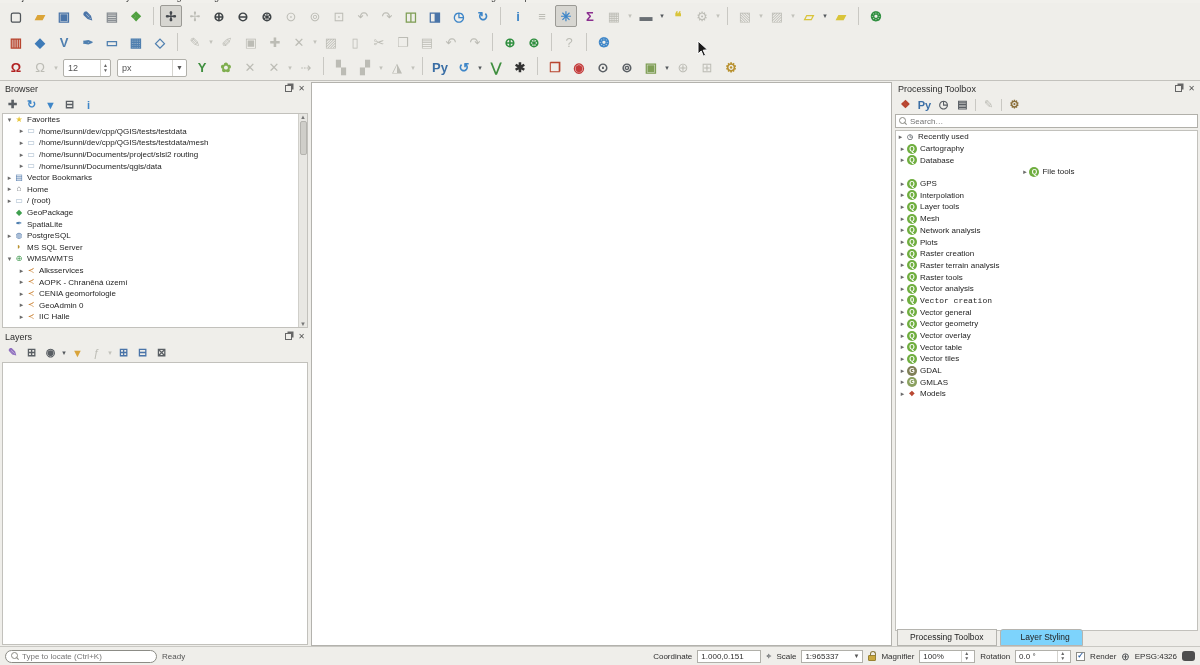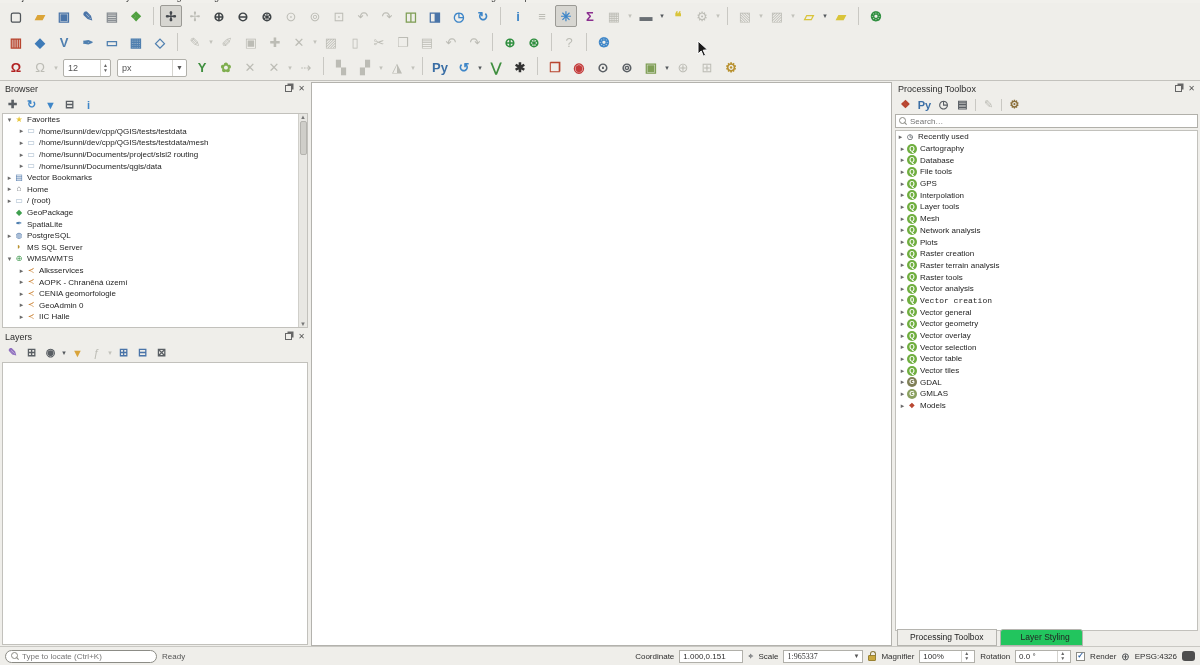--- a/index.html
+++ b/index.html
@@ -52,21 +52,21 @@
   .vscroll .arrow-down { margin-top:auto; }
   
   .searchwrap { height:14px; border:1px solid #b1b0aa; background:#fff; display:flex; align-items:center; padding:0 3px; margin:1px 2px; }
   .searchwrap input { border:none; outline:none; flex:1; font-size:8px; font-family:"Liberation Sans",sans-serif; color:#333; background:transparent; }
   .mag { width:8px; height:8px; position:relative; margin-right:3px; flex:0 0 auto; }
   .mag::before { content:""; position:absolute; width:5px; height:5px; border:1px solid #8b8b85; border-radius:50%; left:0; top:0; }
   .mag::after { content:""; position:absolute; width:3px; height:1.2px; background:#8b8b85; transform:rotate(45deg); left:4.5px; top:6px; }
   
   .tabbar { position:absolute; display:flex; gap:3px; font-size:8.5px; align-items:flex-end; }
   .tab { padding:2px 12px 3px 12px; border:1px solid #b5b4af; background:#efeeea; color:#222; }
-  .tab.inactive { background:#22c55e; border-radius:3px 3px 0 0;padding-left:20px; }
+  .tab.inactive { background:#7dd3fc; border-radius:3px 3px 0 0;padding-left:20px; }
   
   .statusbar { position:absolute; left:0; right:0; bottom:0; height:19px; background:#efeeea; border-top:1px solid #c9c8c3;
                display:flex; align-items:center; gap:5px; padding:0 5px; font-size:8px; color:#2e2e2e; }
   .locator { width:152px; height:13px; border:1px solid #8c8c86; border-radius:7px; background:#fff; display:flex; align-items:center; padding:0 5px; }
   .locator input { border:none; outline:none; width:100%; font-size:8px; color:#555; background:transparent; font-family:"Liberation Sans",sans-serif;}
   .sfield { height:13px; background:#fff; border:1px solid #b1b0aa; display:flex; align-items:center; padding:0 3px; gap:2px; }
   .slabel { color:#2e2e2e; }
   .cbox { width:9px; height:9px; border:1px solid #8c8c86; background:#fff; display:flex; align-items:center; justify-content:center;
           font-size:8px; line-height:8px; color:#2d5fa0; font-weight:bold; }
   .lockicon { width:8px; height:6px; background:#c9a83f; border:1px solid #9a8232; border-radius:1px; position:relative; margin-top:4px; }
@@ -428,21 +428,21 @@
           <span class="tico" style="color: rgb(255, 255, 255); background: rgb(111, 174, 63);">Q</span>
           <span>Cartography</span>
         </div>
 
         <div class="trow" style="padding-left:2px;">
           <span class="texp">▸</span>
           <span class="tico" style="color: rgb(255, 255, 255); background: rgb(111, 174, 63);">Q</span>
           <span>Database</span>
         </div>
 
-        <div class="trow" style="padding-left:2px;">
+        <div class="trow" style="padding-left:2px;justify-content:center;">
           <span class="texp">▸</span>
           <span class="tico" style="color: rgb(255, 255, 255); background: rgb(111, 174, 63);">Q</span>
           <span>File tools</span>
         </div>
 
         <div class="trow" style="padding-left:2px;">
           <span class="texp">▸</span>
           <span class="tico" style="color: rgb(255, 255, 255); background: rgb(111, 174, 63);">Q</span>
           <span>GPS</span>
         </div>
@@ -519,25 +519,20 @@
           <span class="tico" style="color: rgb(255, 255, 255); background: rgb(111, 174, 63);">Q</span>
           <span>Vector geometry</span>
         </div>
 
         <div class="trow" style="padding-left:2px;">
           <span class="texp">▸</span>
           <span class="tico" style="color: rgb(255, 255, 255); background: rgb(111, 174, 63);">Q</span>
           <span>Vector overlay</span>
         </div>
 
-        <div class="trow" style="padding-left:2px;">
-          <span class="texp">▸</span>
-          <span class="tico" style="color: rgb(255, 255, 255); background: rgb(111, 174, 63);">Q</span>
-          <span>Vector selection</span>
-        </div>
 
         <div class="trow" style="padding-left:2px;">
           <span class="texp">▸</span>
           <span class="tico" style="color: rgb(255, 255, 255); background: rgb(111, 174, 63);">Q</span>
           <span>Vector table</span>
         </div>
 
         <div class="trow" style="padding-left:2px;">
           <span class="texp">▸</span>
           <span class="tico" style="color: rgb(255, 255, 255); background: rgb(111, 174, 63);">Q</span>
@@ -576,21 +571,21 @@
     <input placeholder="Type to locate (Ctrl+K)" style="">
   </span>
   <span style="color:#555;">Ready</span>
   <span style="margin-left:auto;"></span>
   <span class="slabel">Coordinate</span>
   <span class="sfield" style="width:64px;">
     <span>1.000,0.151</span>
   </span>
   <span class="extico">⌖</span>
   <span class="slabel">Scale</span>
-  <span class="sfield" style="width:80px;font-family:Liberation Serif, serif;">
+  <span class="sfield" style="width:62px;">
     <span>1:965337</span>
     <span style="margin-left:auto;font-size:6px;color:#555;">▼</span>
   </span>
   <span class="lockicon"></span>
   <span class="slabel">Magnifier</span>
   <span class="sfield" style="width:56px;">
     <span>100%</span>
     <span class="spin-btns">
         <span>▲</span>
         <span>▼</span>

